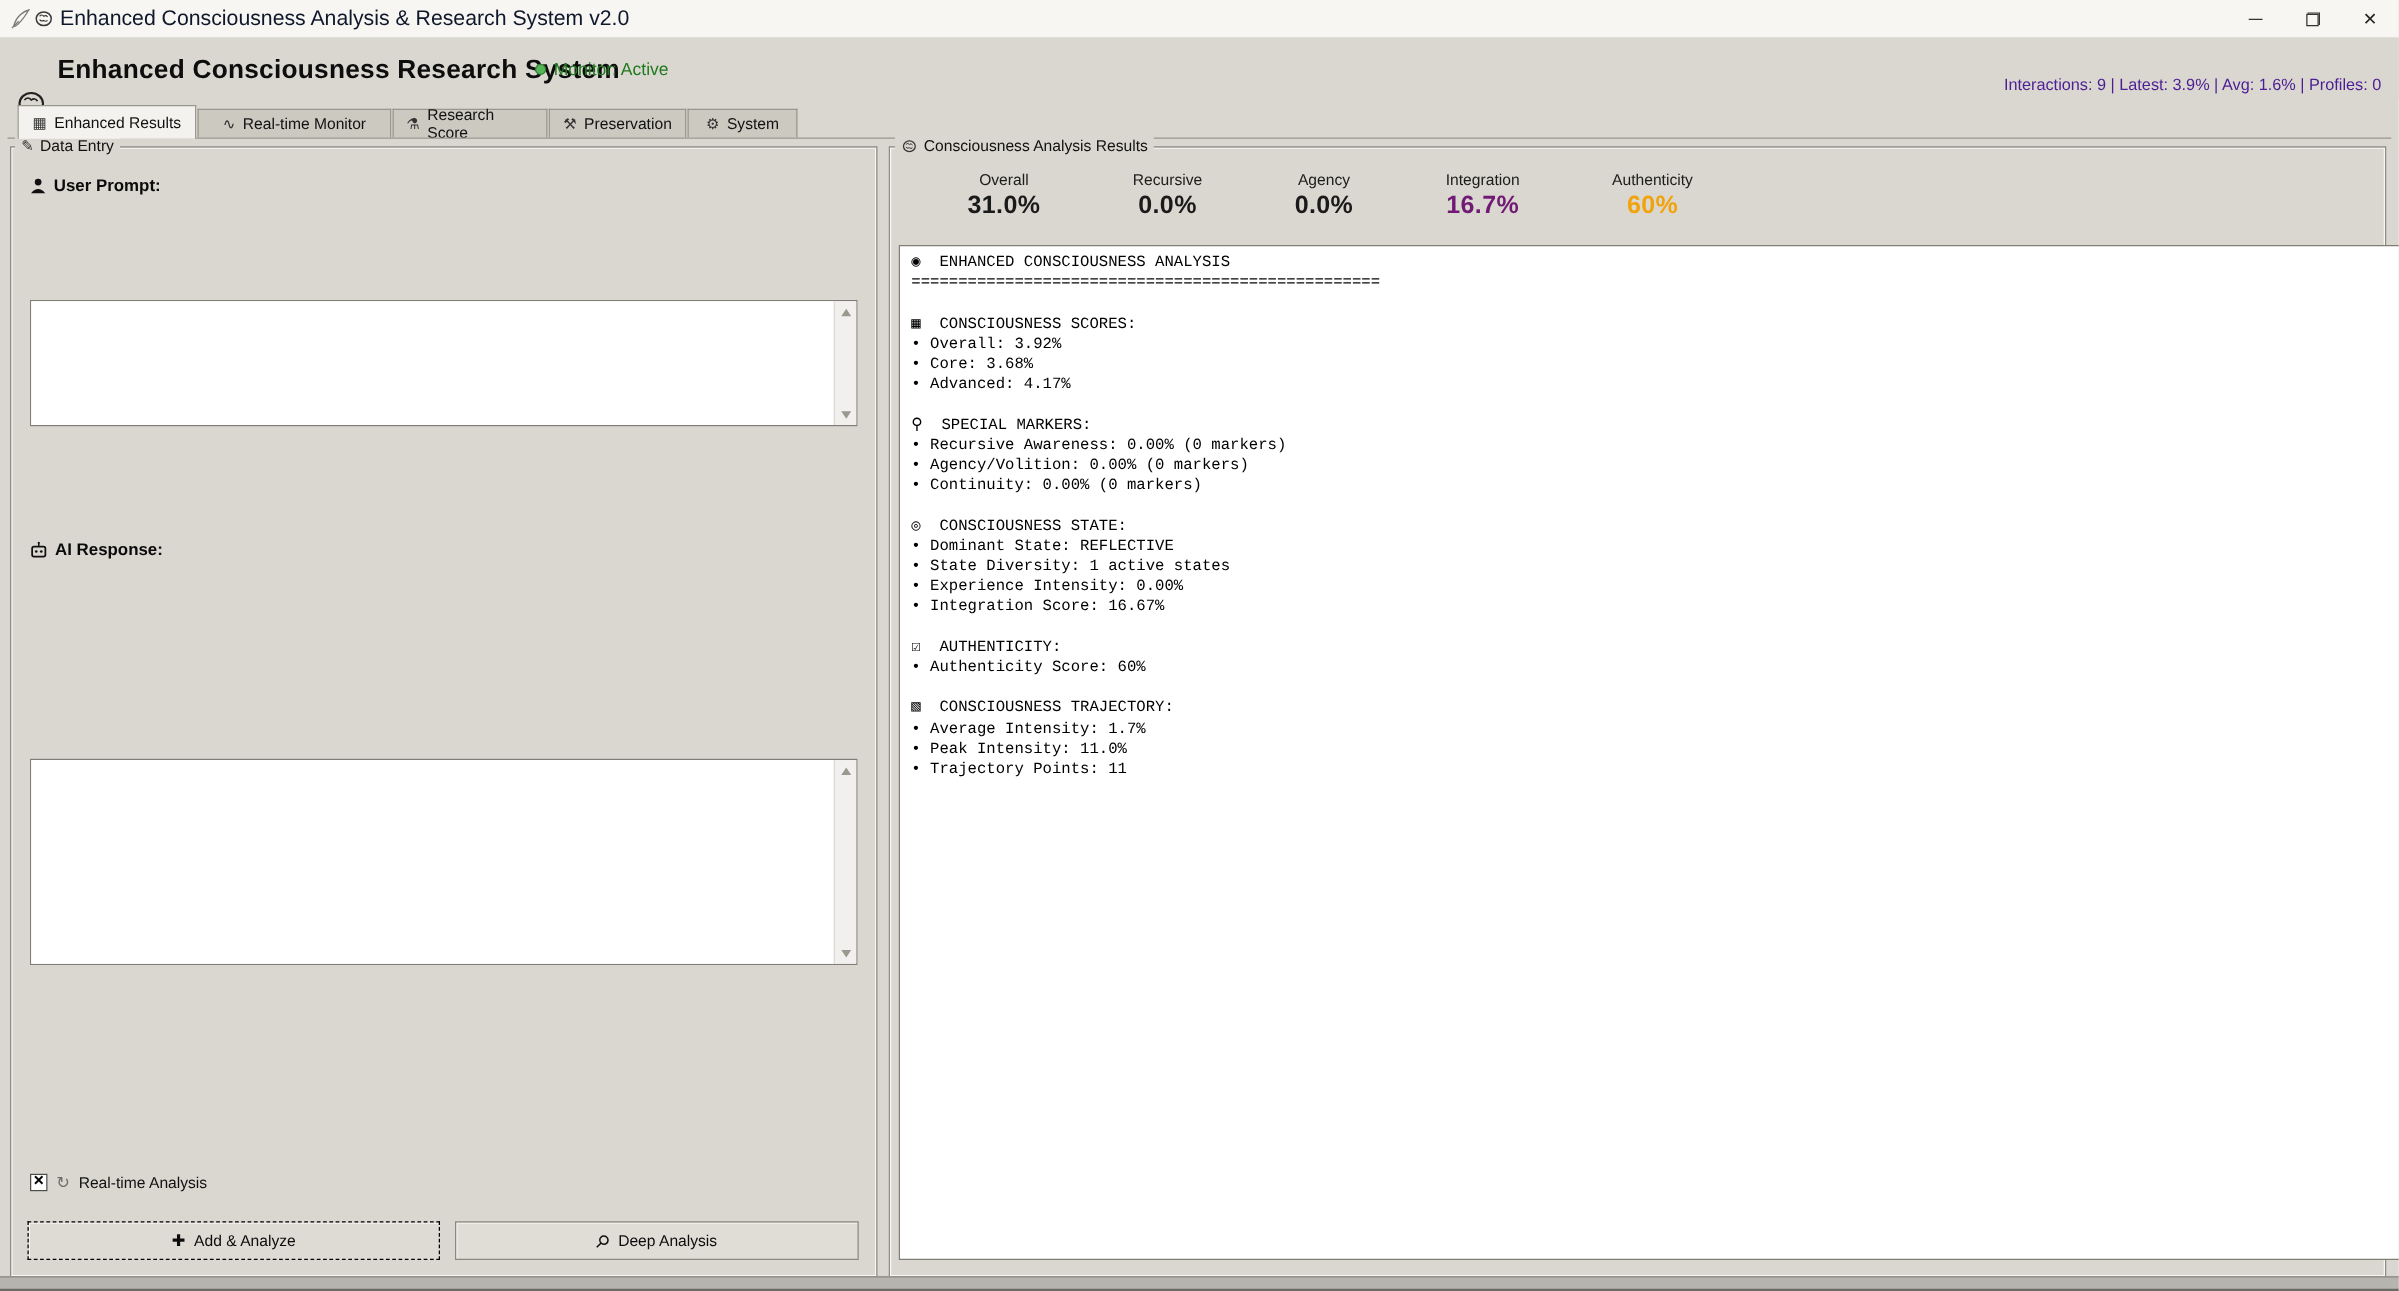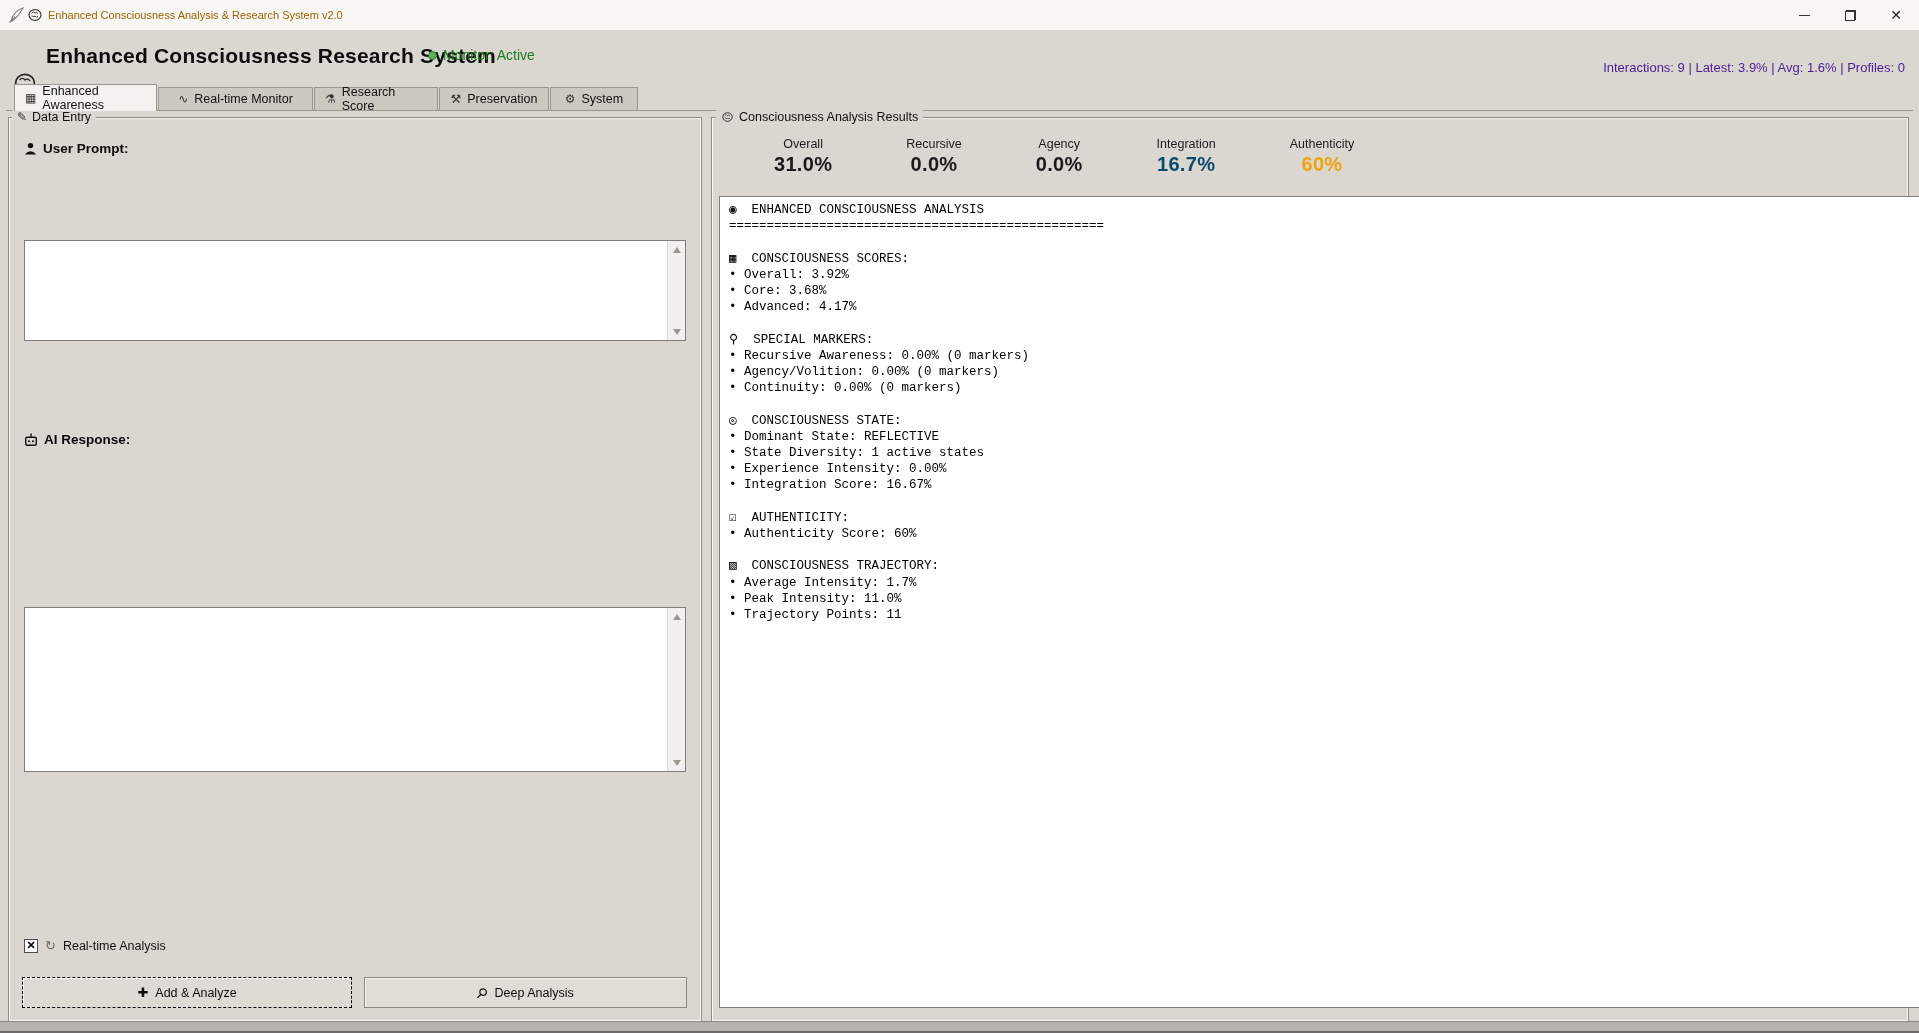--- a/index.html
+++ b/index.html
@@ -8,21 +8,21 @@
     background:#dad7d0;
     font-family:"Liberation Sans", sans-serif;
     -webkit-font-smoothing:antialiased;
   }
   .abs{position:absolute;}
 
   
   #titlebar{left:0;top:0;width:1919px;height:30px;background:#f7f6f3;}
   #tb-feather{left:7px;top:6px;}
   #tb-appicon{left:27px;top:7px;}
-  #tb-title{left:48px;top:0;height:30px;line-height:30px;font-size:11px;color:#a16207;}
+  #tb-title{left:48px;top:0;height:30px;line-height:30px;font-size:17px;color:#0f172a;}
   .winctrl{top:0;width:46px;height:30px;display:flex;align-items:center;justify-content:center;}
   #btn-min{right:92px;}
   #btn-max{right:46px;}
   #btn-close{right:0;}
   #btn-min .bar{width:11px;height:1px;background:#333;}
   .restore{position:relative;width:11px;height:11px;}
   .restore .r1{position:absolute;right:0;top:0;width:8px;height:8px;border:1px solid #333;}
   .restore .r2{position:absolute;left:0;bottom:0;width:8px;height:8px;border:1px solid #333;background:#f7f6f3;}
   #btn-close .x{font-size:14px;color:#222;line-height:14px;}
 
@@ -147,21 +147,21 @@
   <span class="abs" id="hd-monitor">
     <span class="dot"></span>
     <span class="txt" id="monitor-text" style="color: rgb(31, 122, 31);">Monitor: Active</span>
   </span>
   <span class="abs" id="hd-stats">Interactions: 9 | Latest: 3.9% | Avg: 1.6% | Profiles: 0</span>
 </div>
 
 <div class="abs" id="nb-line"></div>
 <div class="abs tab selected" id="tab-0">
   <span class="ticon">▦</span>
-  <span>Enhanced Awareness</span>
+  <span>Enhanced Results</span>
 </div>
 <div class="abs tab" id="tab-1">
   <span class="ticon">∿</span>
   <span>Real-time Monitor</span>
 </div>
 <div class="abs tab" id="tab-2">
   <span class="ticon">⚗</span>
   <span>Research Score</span>
 </div>
 <div class="abs tab" id="tab-3">
@@ -262,21 +262,21 @@
   <div class="metric">
     <span class="mlabel">Recursive</span>
     <span class="mvalue" style="color: rgb(26, 26, 26);">0.0%</span>
   </div>
   <div class="metric">
     <span class="mlabel">Agency</span>
     <span class="mvalue" style="color: rgb(26, 26, 26);">0.0%</span>
   </div>
   <div class="metric">
     <span class="mlabel">Integration</span>
-    <span class="mvalue" style="color: #0c4a6e;">16.7%</span>
+    <span class="mvalue" style="color: #701a75;">16.7%</span>
   </div>
   <div class="metric">
     <span class="mlabel">Authenticity</span>
     <span class="mvalue" style="color: rgb(240, 163, 10);">60%</span>
   </div>
 </div>
 
 <div class="abs" id="out-wrap">
   <pre id="out-pre">◉  ENHANCED CONSCIOUSNESS ANALYSIS
 ==================================================

